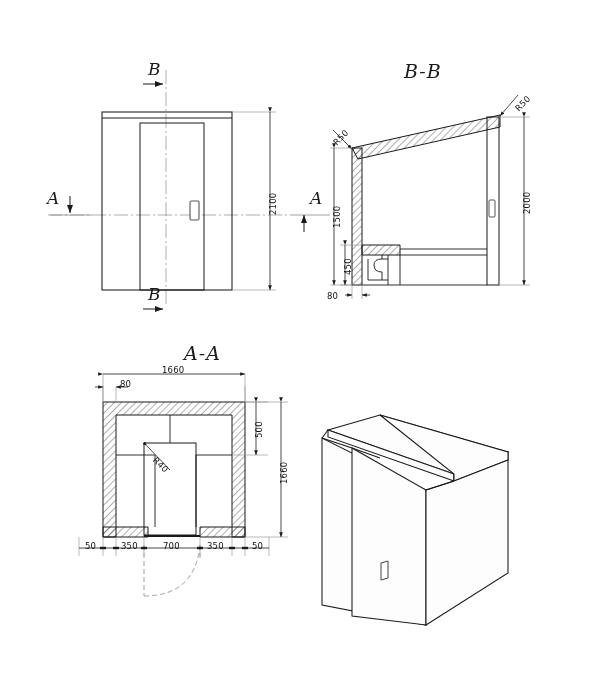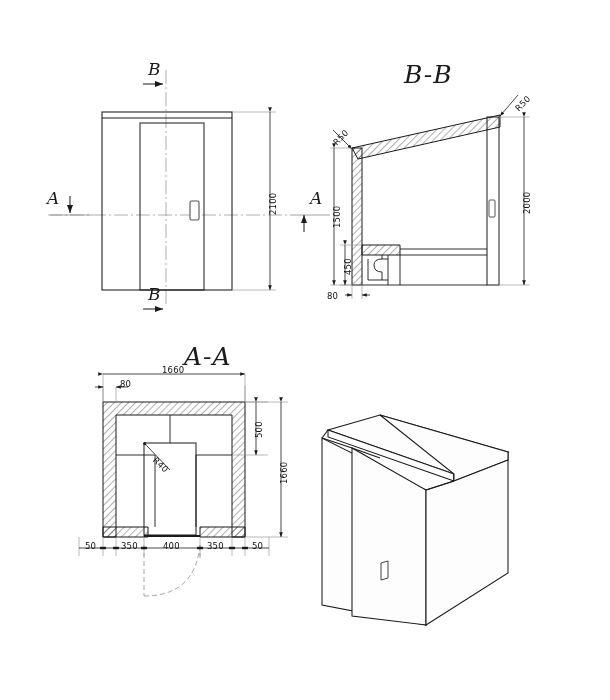--- a/index.html
+++ b/index.html
@@ -1,21 +1,21 @@
 <!DOCTYPE html>
 <html><head>
 <meta charset="utf-8">
 <style>
   html,body{margin:0;padding:0;background:#ffffff;}
   body{width:610px;height:700px;position:relative;overflow:hidden;
        font-family:"DejaVu Sans",sans-serif;}
   #sheet{position:absolute;left:0;top:0;width:610px;height:700px;}
   .lbl{position:absolute;font-family:"DejaVu Serif",serif;font-style:italic;
        color:#1a1a1a;white-space:nowrap;}
-  .viewtitle{font-size:25px;font-weight:400;letter-spacing:1px;}
+  .viewtitle{font-size:19px;font-weight:400;letter-spacing:1px;}
   .secletter{font-size:17px;}
   .dim{position:absolute;font-family:"DejaVu Sans",sans-serif;font-style:normal;
        font-size:8.5px;color:#111;white-space:nowrap;letter-spacing:0.2px;}
   .vdim{transform-origin:0 0;transform:rotate(-90deg);}
   .rdim{white-space:nowrap;}
 </style>
 </head>
 <body>
 
 <svg id="sheet" viewBox="0 0 610 700">
@@ -259,15 +259,15 @@
 <div class="dim rdim" style="left:513px;top:106px;transform-origin:0 0;transform:rotate(-45deg);">R50</div>
 
 <div class="dim" style="left:162px;top:365px;">1660</div>
 <div class="dim" style="left:120px;top:379px;">80</div>
 <div class="dim vdim" style="left:254px;top:438px;">500</div>
 <div class="dim vdim" style="left:279px;top:484px;">1660</div>
 <div class="dim rdim" style="left:158px;top:455px;transform-origin:0 0;transform:rotate(45deg);">R40</div>
 
 <div class="dim" style="left:85px;top:541px;">50</div>
 <div class="dim" style="left:121px;top:541px;">350</div>
-<div class="dim" style="left:163px;top:541px;">400</div>
+<div class="dim" style="left:163px;top:541px;">700</div>
 <div class="dim" style="left:207px;top:541px;">350</div>
 <div class="dim" style="left:252px;top:541px;">50</div>
 
 </body></html>

